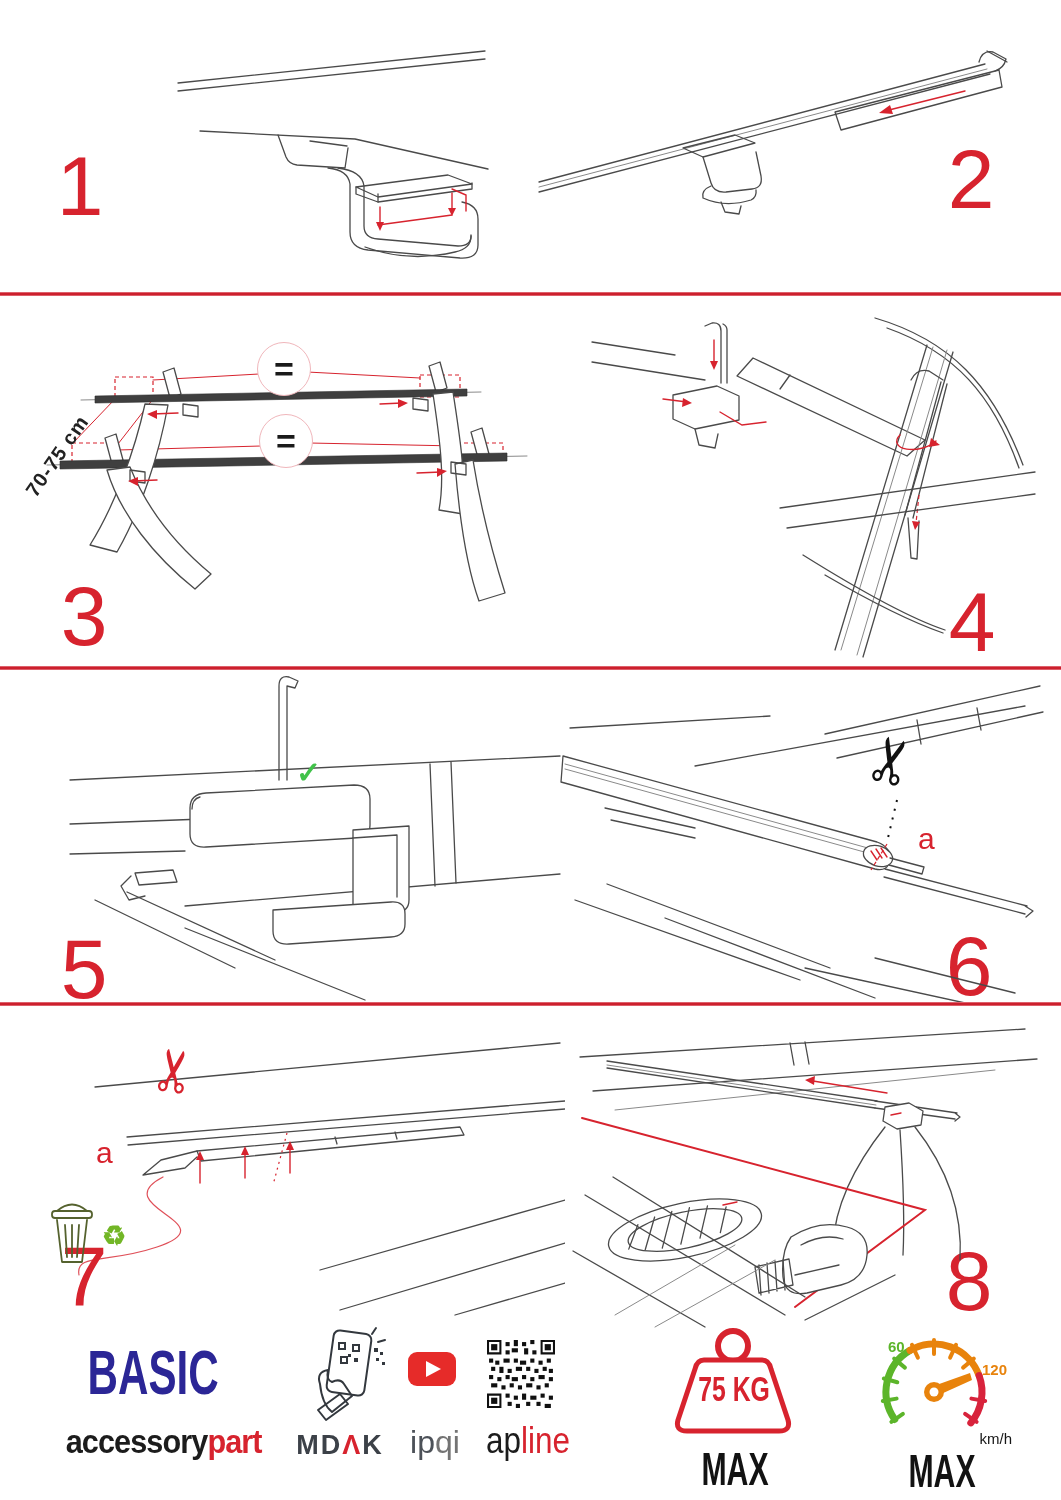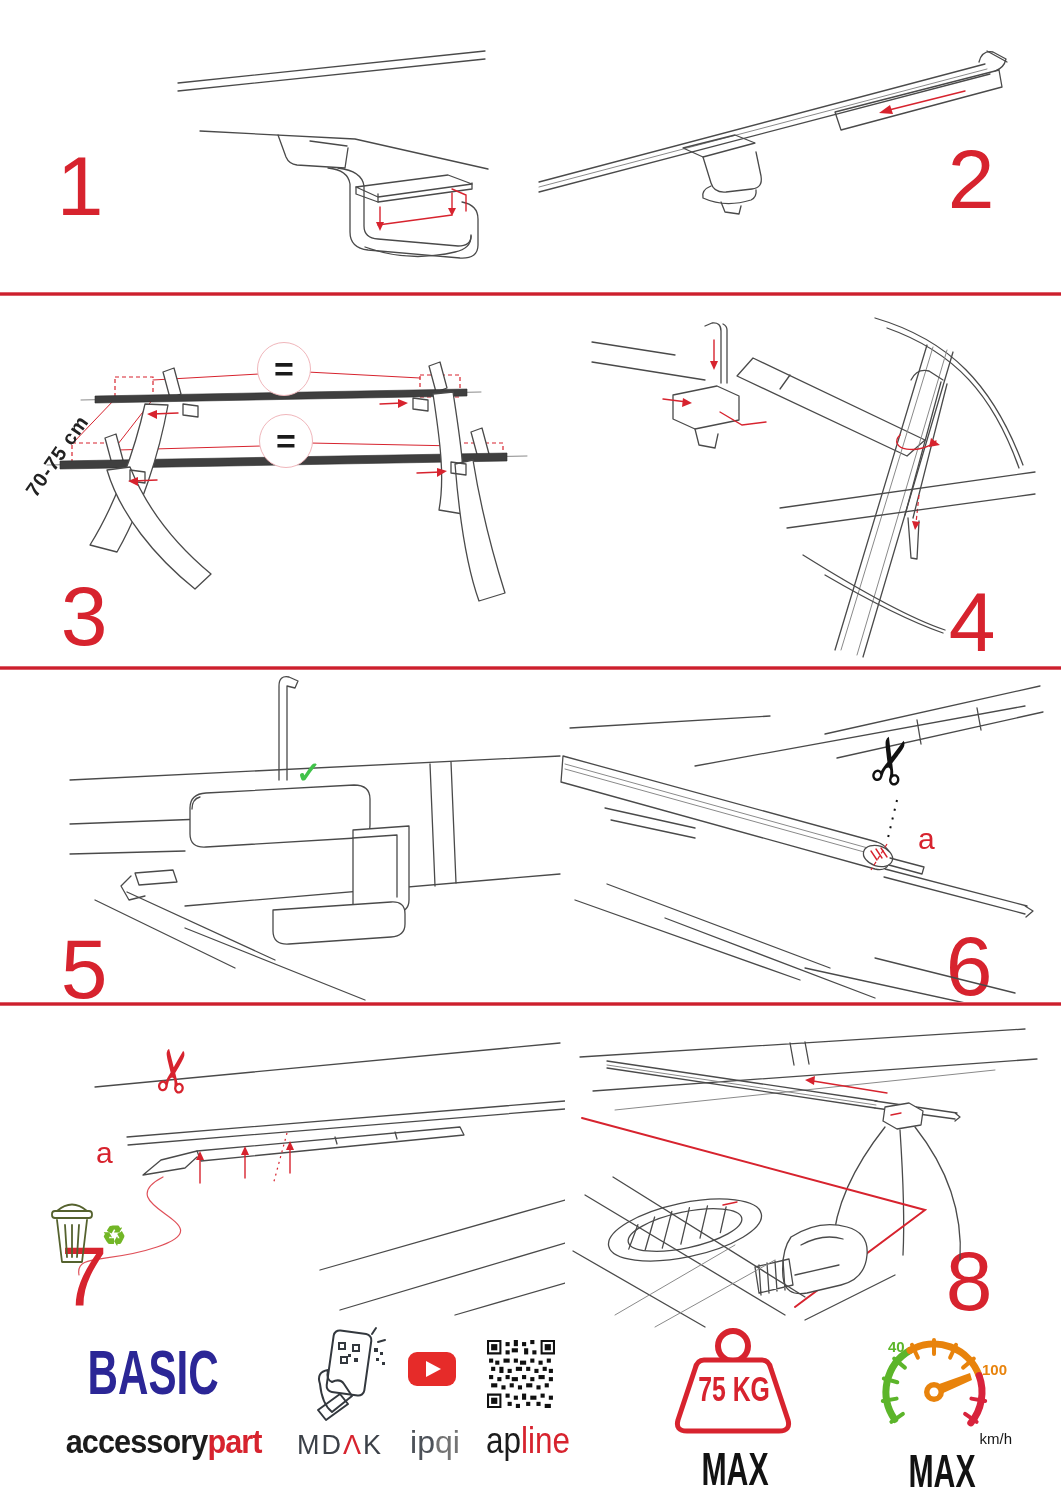--- a/index.html
+++ b/index.html
@@ -30,21 +30,21 @@
   .plabel{position:absolute;color:#d7232e;font-size:30px;line-height:1;}
   
   .basic{position:absolute;left:70px;top:1340px;width:160px;text-align:center;
          color:#2b2696;font-size:54px;line-height:1;font-weight:700;
          transform:scale(.78,1.18);transform-origin:center top;letter-spacing:0;}
   .accpart{position:absolute;left:55px;top:1424px;width:215px;text-align:center;
            font-size:34px;line-height:1;font-weight:700;transform:scaleX(.9);
            transform-origin:center top;letter-spacing:-1px;color:#1c1c1c;white-space:nowrap;}
   .accpart .r{color:#d7232e;}
   .mdak{position:absolute;left:288px;top:1432px;width:104px;text-align:center;font-size:27px;
-        font-weight:400;color:#3c4148;letter-spacing:2px;line-height:1;white-space:nowrap;}
+        font-weight:700;color:#3c4148;letter-spacing:2px;line-height:1;white-space:nowrap;}
   .mdak .r{color:#d7232e;}
   .yt{position:absolute;left:408px;top:1352px;width:48px;height:34px;background:#e62b29;
       border-radius:9px;}
   .yt-tri{position:absolute;left:18px;top:9px;width:0;height:0;border-left:15px solid #fff;
           border-top:8px solid transparent;border-bottom:8px solid transparent;}
   .ipqi{position:absolute;left:400px;top:1426px;width:70px;text-align:center;font-size:32px;
         line-height:1;color:#4c5158;white-space:nowrap;}
   .ipqi .r{color:#737373;}
   .apline{position:absolute;left:478px;top:1422px;width:100px;text-align:center;font-size:37px;
           line-height:1;color:#1c1c1c;transform:scaleX(.85);transform-origin:center top;
@@ -410,18 +410,18 @@
         <path d="M45.9,27.6 L40.0,14.9 M62,24 L62,10 M78.1,27.6 L84.0,14.9 M91.1,37.6 L101.8,28.6"></path>
       </g>
       <g stroke="#d8233c" stroke-width="4">
         <path d="M99.4,68.6 L113.2,71.0 M93.1,83.8 L104.6,91.8"></path>
       </g>
     </g>
     <polygon points="58,69 56,58 98,43 100,50" fill="#e8830c"></polygon>
     <circle cx="62" cy="62" r="10" fill="#e8830c"></circle>
     <circle cx="62" cy="62" r="4.5" fill="#fff"></circle>
   </svg>
-  <div class="sp60">40</div>
-  <div class="sp120">100</div>
+  <div class="sp60">60</div>
+  <div class="sp120">120</div>
   <div class="kmh">km/h</div>
   <div class="maxw" style="left:872px;top:1448px;">MAX</div>
 
 </div>
 
 </body></html>

